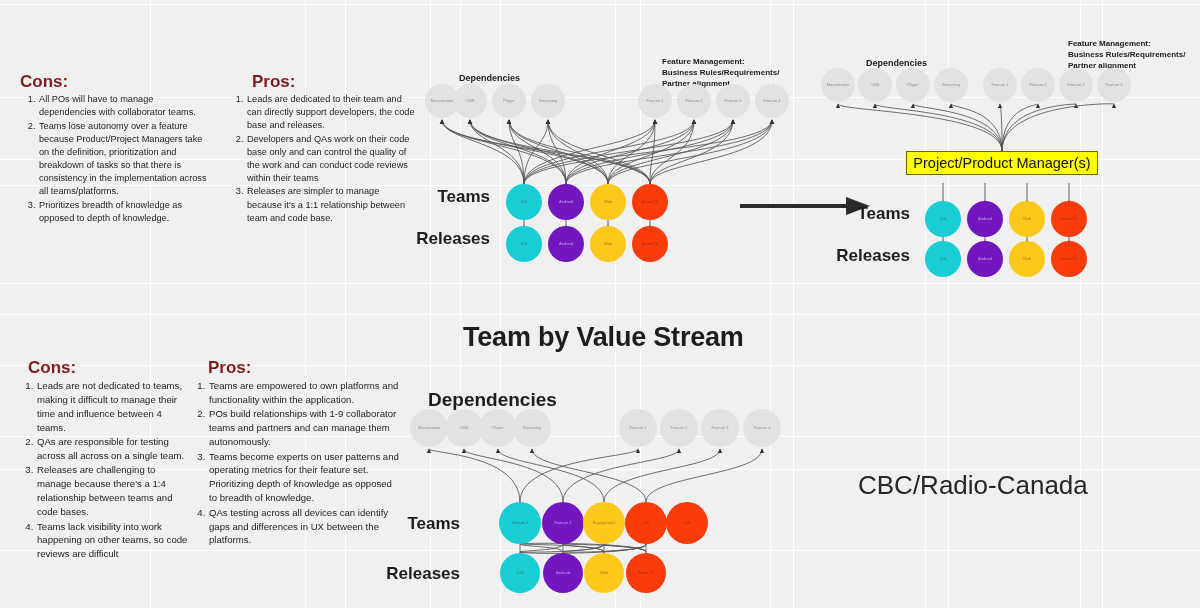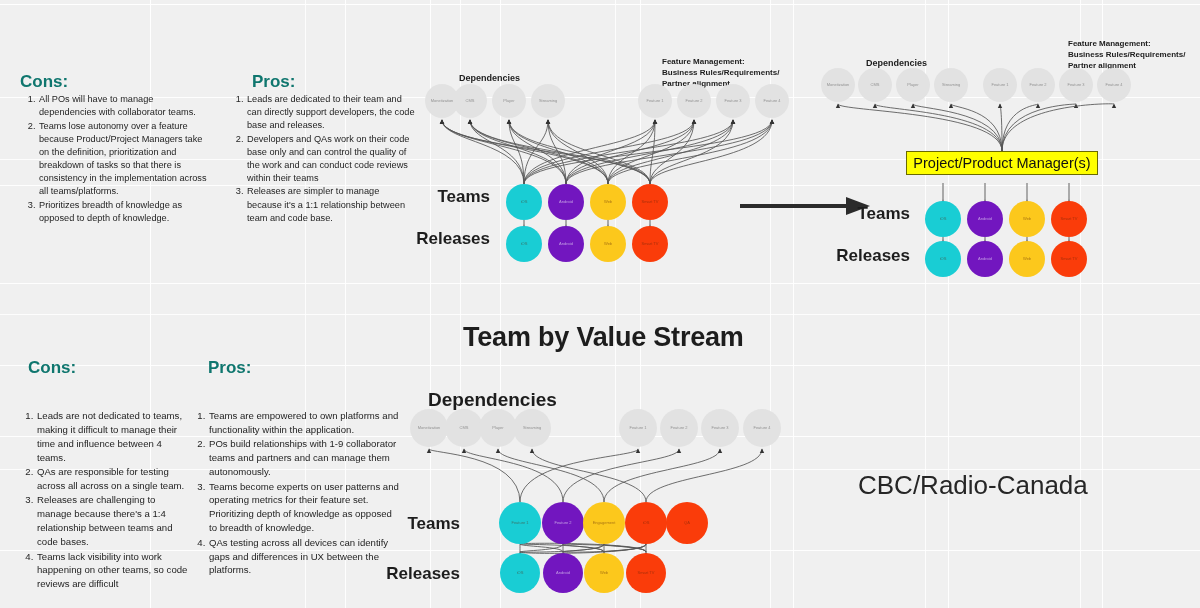--- a/index.html
+++ b/index.html
@@ -32,21 +32,21 @@
   .hline { position: absolute; left: 0; right: 0; height: 1px; background: rgba(255,255,255,.9); }
 
   .abs { position: absolute; }
 
   
   .big-title {
     font-size: 27px; font-weight: bold; color: #1d1d1d;
     letter-spacing: -0.2px; white-space: nowrap;
   }
   .col-head {
-    font-size: 17px; font-weight: bold; color: #0f766e;
+    font-size: 17px; font-weight: bold; color: #7f1d1d;
   }
   .diagram-head {
     font-size: 19px; font-weight: bold; color: #1d1d1d;
     line-height: 1.22;
   }
   .small-head {
     font-size: 8px; font-weight: bold; color: #1d1d1d;
     line-height: 1.35; white-space: pre-line;
   }
   .dep-head {
@@ -59,21 +59,21 @@
   .brand {
     font-size: 26px; color: #262626; white-space: nowrap;
   }
 
   
   ol.pclist {
     font-size: 9.2px; color: #242424; line-height: 1.42;
     padding-left: 16px; margin: 0;
   }
   ol.pclist li { margin-bottom: 0.5px; padding-left: 1px; }
-  ol.pclist.big { font-size: 9.6px; line-height: 1.45; margin-top: 30px; }
+  ol.pclist.big { font-size: 9.6px; line-height: 1.45; }
 
   
   .node {
     position: absolute; border-radius: 50%;
     display: flex; align-items: center; justify-content: center;
     text-align: center;
   }
   .node .lbl {
     font-size: 4px; line-height: 1.05; color: rgba(0,0,0,.55);
     filter: blur(.55px); padding: 0 2px; word-break: break-word;

